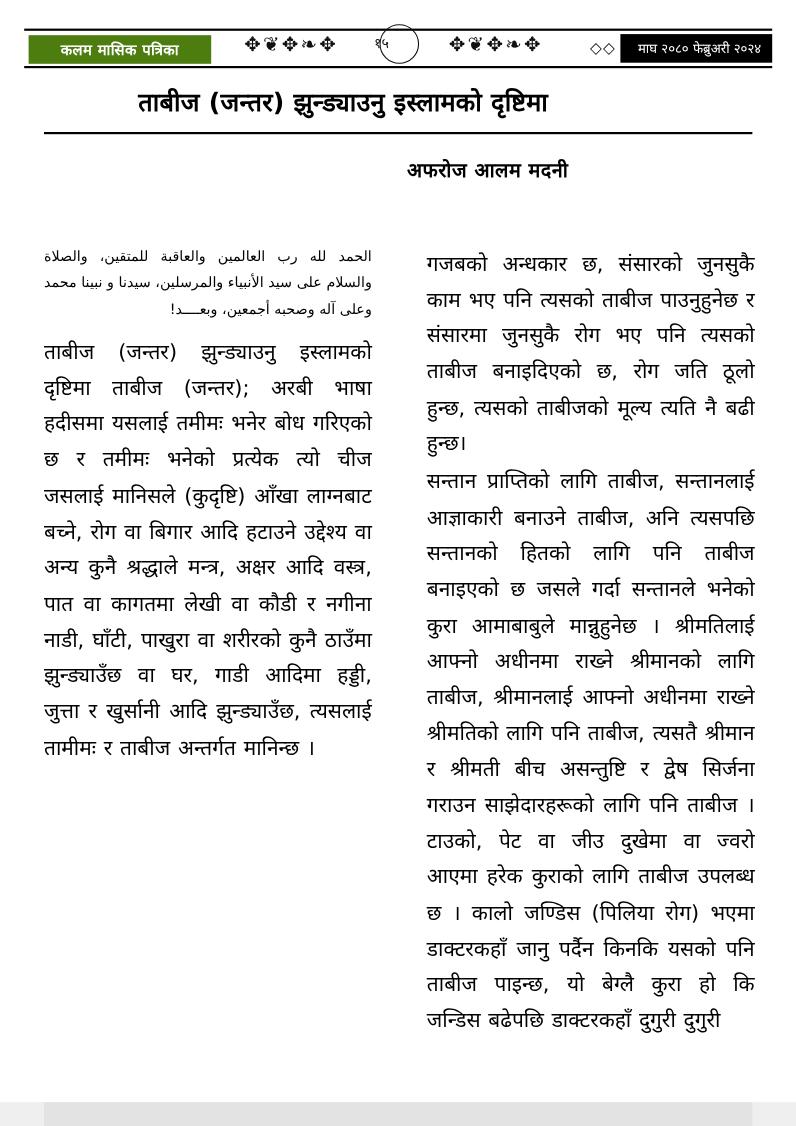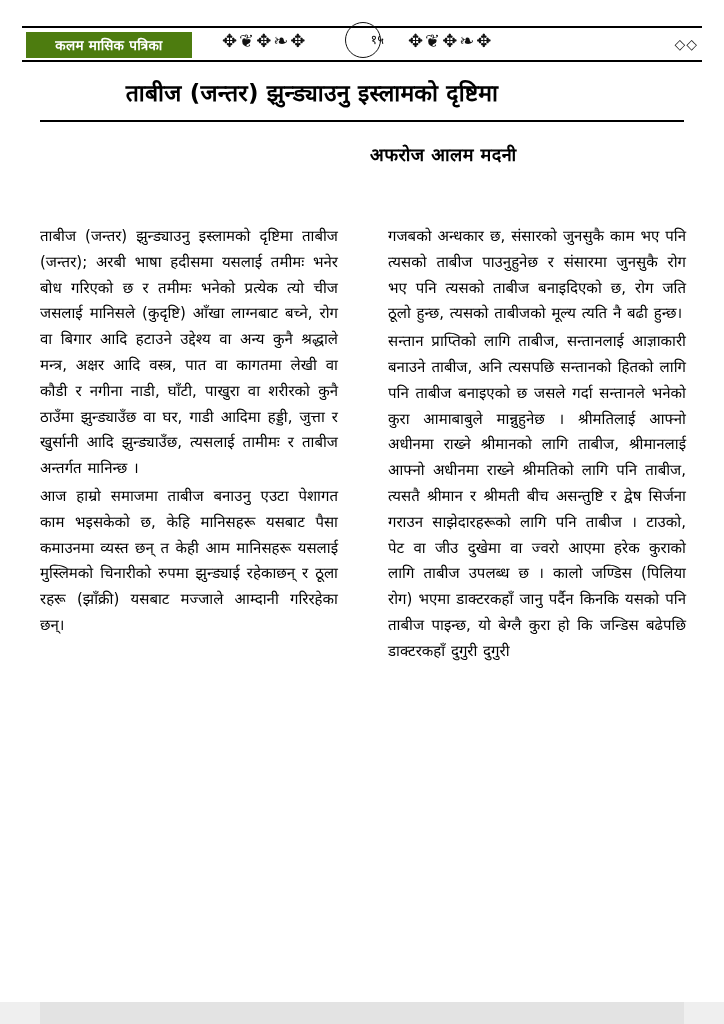--- a/index.html
+++ b/index.html
@@ -66,21 +66,21 @@
   .header-orn-left { left: 222px; }
   .header-orn-right { left: 408px; }
   .page-number-badge {
     position: absolute;
     left: 340px;
     top: 6px;
     width: 44px;
     height: 38px;
     display: flex;
     align-items: center;
-    justify-content: flex-end;
+    justify-content: flex-start;
     font-size: 13px;
     color: #111;
   }
   .page-number-badge .circle {
     position: absolute;
     left: 5px;
     top: 2px;
     width: 34px;
     height: 34px;
     border: 1.5px solid #111;
@@ -152,21 +152,21 @@
   .column {
     position: absolute;
     top: 0;
     width: 298px;
     height: 756px;
   }
   .col-left { left: 0; }
   .col-right { left: 348px; }
 
   .para {
-    font-size: 15px;
+    font-size: 19px;
     line-height: 1.72;
     text-align: justify;
     text-justify: inter-word;
     margin: 0 0 2px 0;
     word-spacing: 1px;
   }
   .para-arabic {
     direction: rtl;
     text-align: justify;
     font-family: "DejaVu Sans", sans-serif;
@@ -207,33 +207,34 @@
 
   <div class="page-number-badge">
     <div class="circle"></div>
     <span>१५</span>
   </div>
 
   <div class="header-orn-right">✥❦✥❧✥</div>
 
   <div class="issue-tag">
     <div class="issue-diamonds">◇◇</div>
+    <div class="issue-box">माघ २०८० फेब्रुअरी २०२४</div>
   </div>
 </div>
 
 <div class="article-title">ताबीज (जन्तर) झुन्ड्याउनु इस्लामको दृष्टिमा</div>
 <div class="title-rule"></div>
 
 <div class="author-line">अफरोज आलम मदनी</div>
 
 <div class="body-wrap">
 
   <div class="column col-left">
+    <p class="para-arabic">الحمد لله رب العالمين والعاقبة للمتقين، والصلاة والسلام على سيد الأنبياء والمرسلين، سيدنا و نبينا محمد وعلى آله وصحبه أجمعين، وبعــــد!</p>
     <p class="para para-first">ताबीज (जन्तर) झुन्ड्याउनु इस्लामको दृष्टिमा ताबीज (जन्तर); अरबी भाषा हदीसमा यसलाई तमीमः भनेर बोध गरिएको छ र तमीमः भनेको प्रत्येक त्यो चीज जसलाई मानिसले (कुदृष्टि) आँखा लाग्नबाट बच्ने, रोग वा बिगार आदि हटाउने उद्देश्य वा अन्य कुनै श्रद्धाले मन्त्र, अक्षर आदि वस्त्र, पात वा कागतमा लेखी वा कौडी र नगीना नाडी, घाँटी, पाखुरा वा शरीरको कुनै ठाउँमा झुन्ड्याउँछ वा घर, गाडी आदिमा हड्डी, जुत्ता र खुर्सानी आदि झुन्ड्याउँछ, त्यसलाई तामीमः र ताबीज अन्तर्गत मानिन्छ ।</p>
-    <p class="para">आज हाम्रो समाजमा ताबीज बनाउनु एउटा पेशागत काम भइसकेको छ, केहि मानिसहरू यसबाट पैसा कमाउनमा व्यस्त छन् त केही आम मानिसहरू यसलाई मुस्लिमको चिनारीको रुपमा झुन्ड्याई रहेकाछन् र ठूला रहरू (झाँक्री) यसबाट मज्जाले आम्दानी गरिरहेका छन्।</p>
   </div>
 
   <div class="column col-right">
     <p class="para para-first">गजबको अन्धकार छ, संसारको जुनसुकै काम भए पनि त्यसको ताबीज पाउनुहुनेछ र संसारमा जुनसुकै रोग भए पनि त्यसको ताबीज बनाइदिएको छ, रोग जति ठूलो हुन्छ, त्यसको ताबीजको मूल्य त्यति नै बढी हुन्छ।</p>
     <p class="para">सन्तान प्राप्तिको लागि ताबीज, सन्तानलाई आज्ञाकारी बनाउने ताबीज, अनि त्यसपछि सन्तानको हितको लागि पनि ताबीज बनाइएको छ जसले गर्दा सन्तानले भनेको कुरा आमाबाबुले मान्नुहुनेछ । श्रीमतिलाई आफ्नो अधीनमा राख्ने श्रीमानको लागि ताबीज, श्रीमानलाई आफ्नो अधीनमा राख्ने श्रीमतिको लागि पनि ताबीज, त्यसतै श्रीमान र श्रीमती बीच असन्तुष्टि र द्वेष सिर्जना गराउन साझेदारहरूको लागि पनि ताबीज । टाउको, पेट वा जीउ दुखेमा वा ज्वरो आएमा हरेक कुराको लागि ताबीज उपलब्ध छ । कालो जण्डिस (पिलिया रोग) भएमा डाक्टरकहाँ जानु पर्दैन किनकि यसको पनि ताबीज पाइन्छ, यो बेग्लै कुरा हो कि जन्डिस बढेपछि डाक्टरकहाँ दुगुरी दुगुरी</p>
   </div>
 
 </div>
 
 <div class="footer-strip">

